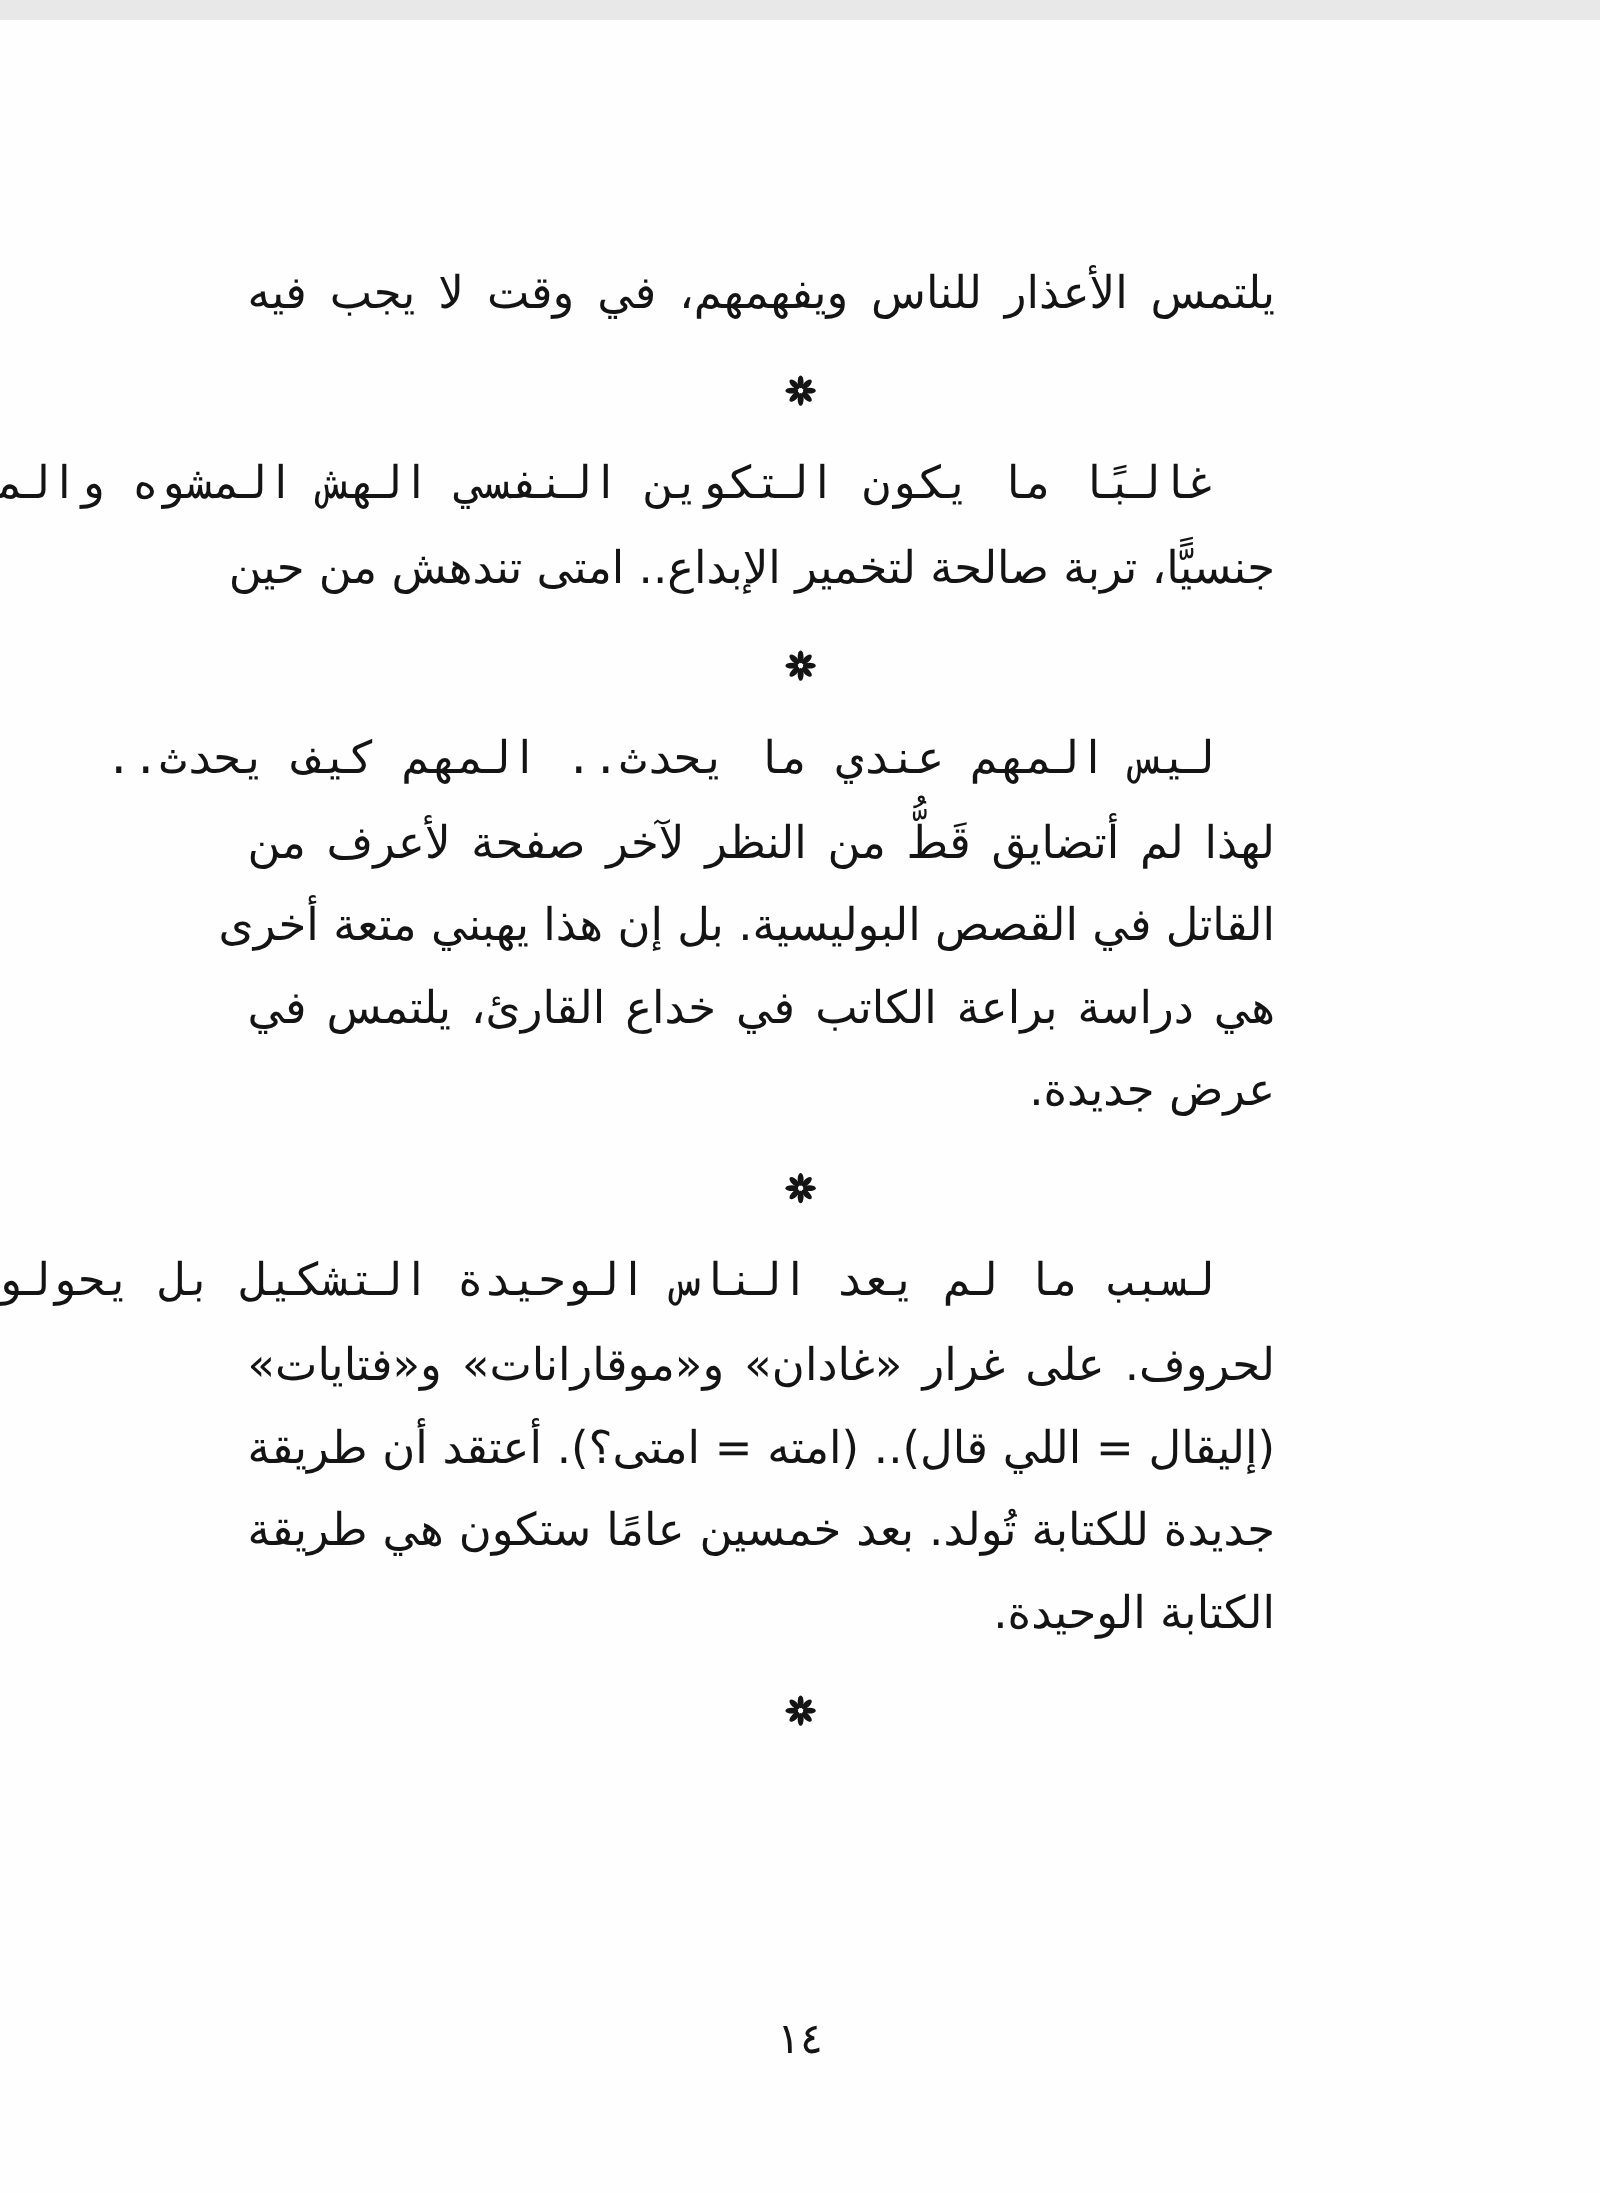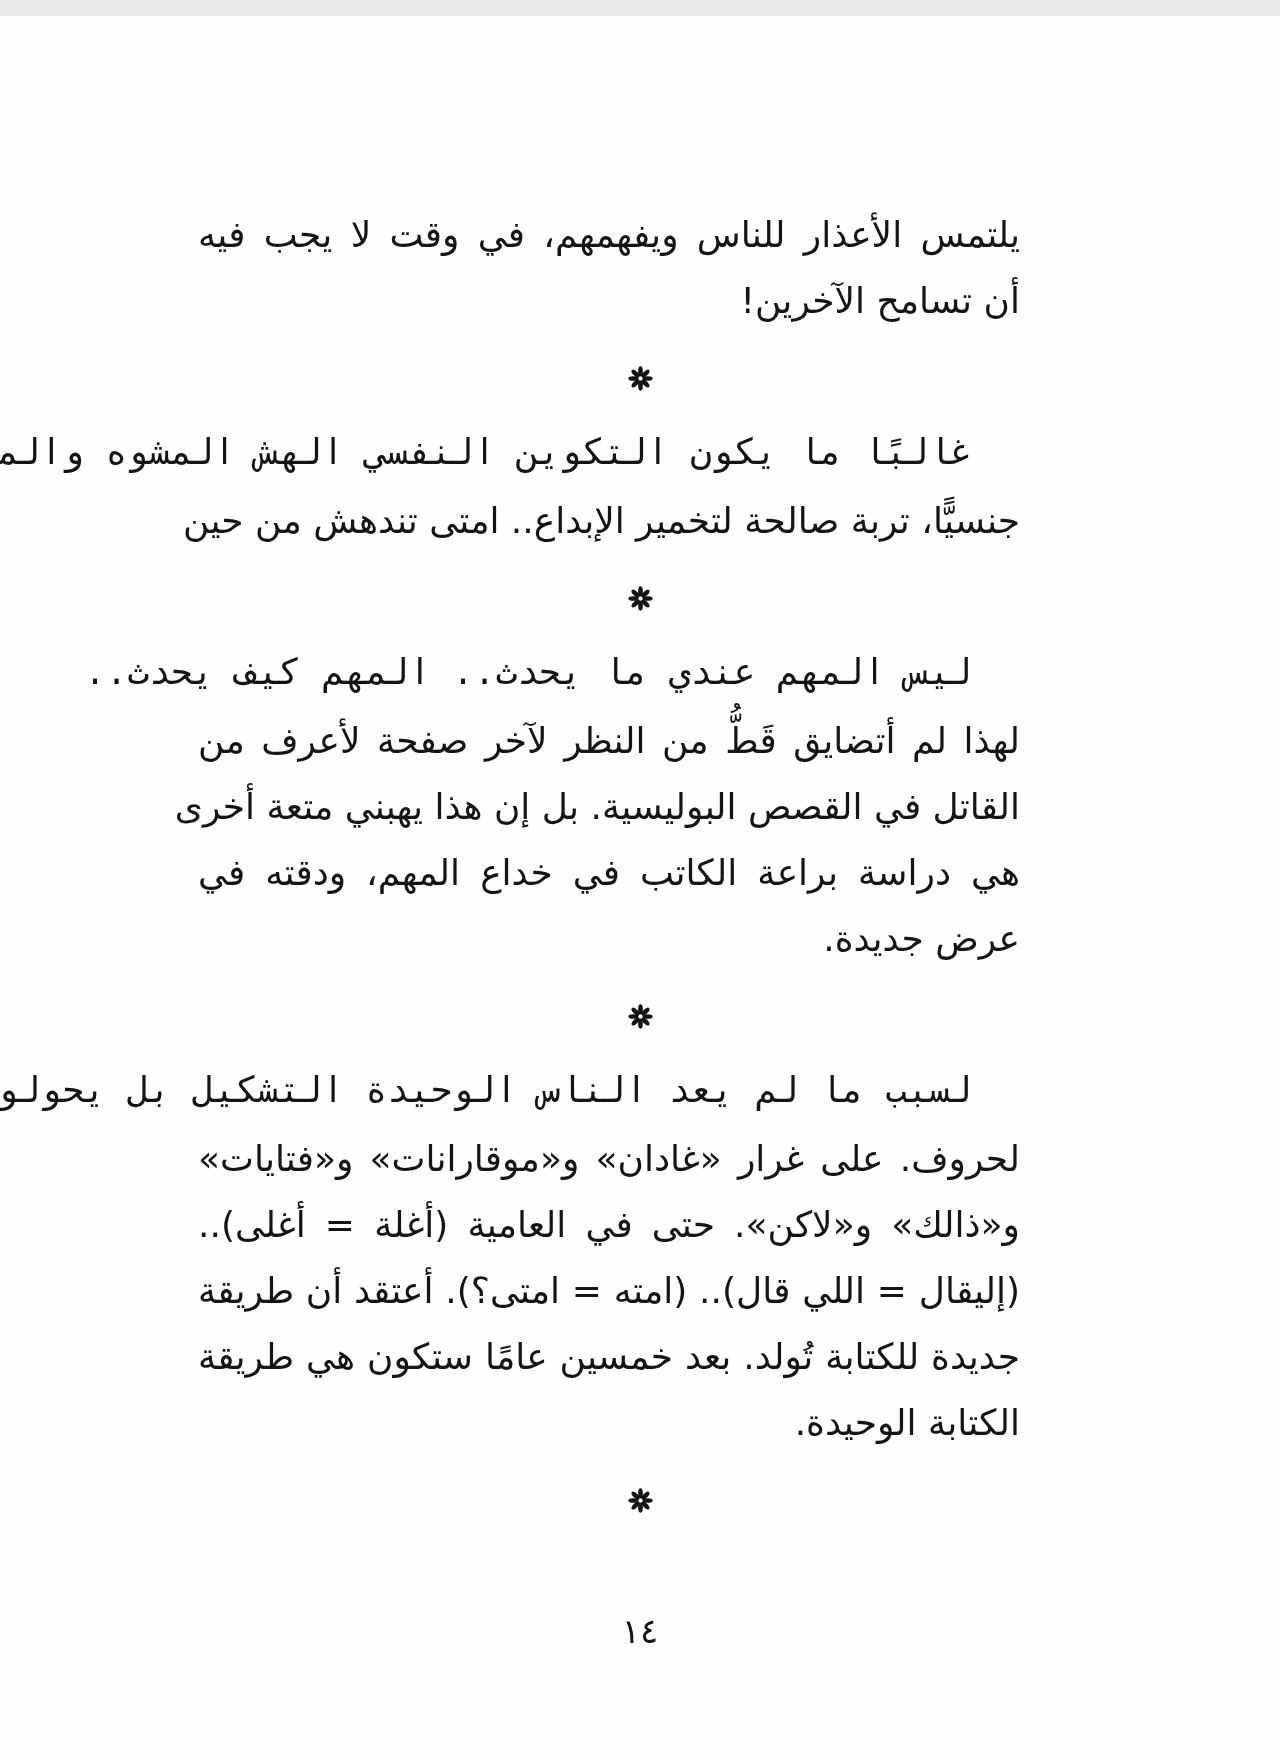--- a/index.html
+++ b/index.html
@@ -56,21 +56,20 @@
     color: #141414;
   }
 </style>
 </head>
 <body>
 
 <div class="page">
   <div class="content">
       <div class="para">
         <div class="line">يلتمس الأعذار للناس ويفهمهم، في وقت لا يجب فيه</div>
-        <div class="line last">أن تسامح الآخرين!</div>
       </div>
   <div class="separator">
     <svg class="asterisk" width="27" height="27" viewBox="0 0 24 24" aria-hidden="true">
       <g fill="#141414">
         <ellipse cx="12" cy="5.8" rx="2.1" ry="4.6"></ellipse>
         <ellipse cx="12" cy="5.8" rx="2.1" ry="4.6" transform="rotate(45 12 12)"></ellipse>
         <ellipse cx="12" cy="5.8" rx="2.1" ry="4.6" transform="rotate(90 12 12)"></ellipse>
         <ellipse cx="12" cy="5.8" rx="2.1" ry="4.6" transform="rotate(135 12 12)"></ellipse>
         <ellipse cx="12" cy="5.8" rx="2.1" ry="4.6" transform="rotate(180 12 12)"></ellipse>
         <ellipse cx="12" cy="5.8" rx="2.1" ry="4.6" transform="rotate(225 12 12)"></ellipse>
@@ -96,42 +95,41 @@
         <ellipse cx="12" cy="5.8" rx="2.1" ry="4.6" transform="rotate(270 12 12)"></ellipse>
         <ellipse cx="12" cy="5.8" rx="2.1" ry="4.6" transform="rotate(315 12 12)"></ellipse>
       </g>
       <circle cx="12" cy="12" r="1.7" fill="#fefefe"></circle>
     </svg>
   </div>
 <div class="para">
         <div class="line indent">ليس المهم عندي ما يحدث.. المهم كيف يحدث..</div>
         <div class="line">لهذا لم أتضايق قَطُّ من النظر لآخر صفحة لأعرف من</div>
         <div class="line">القاتل في القصص البوليسية. بل إن هذا يهبني متعة أخرى</div>
-        <div class="line">هي دراسة براعة الكاتب في خداع المهم، ودقته في</div>
+        <div class="line">هي دراسة براعة الكاتب في خداع القارئ، يلتمس في</div>
         <div class="line last">عرض جديدة.</div>
       </div>
   <div class="separator">
     <svg class="asterisk" width="27" height="27" viewBox="0 0 24 24" aria-hidden="true">
       <g fill="#141414">
         <ellipse cx="12" cy="5.8" rx="2.1" ry="4.6"></ellipse>
         <ellipse cx="12" cy="5.8" rx="2.1" ry="4.6" transform="rotate(45 12 12)"></ellipse>
         <ellipse cx="12" cy="5.8" rx="2.1" ry="4.6" transform="rotate(90 12 12)"></ellipse>
         <ellipse cx="12" cy="5.8" rx="2.1" ry="4.6" transform="rotate(135 12 12)"></ellipse>
         <ellipse cx="12" cy="5.8" rx="2.1" ry="4.6" transform="rotate(180 12 12)"></ellipse>
         <ellipse cx="12" cy="5.8" rx="2.1" ry="4.6" transform="rotate(225 12 12)"></ellipse>
         <ellipse cx="12" cy="5.8" rx="2.1" ry="4.6" transform="rotate(270 12 12)"></ellipse>
         <ellipse cx="12" cy="5.8" rx="2.1" ry="4.6" transform="rotate(315 12 12)"></ellipse>
       </g>
       <circle cx="12" cy="12" r="1.7" fill="#fefefe"></circle>
     </svg>
   </div>
 <div class="para">
         <div class="line indent">لسبب ما لم يعد الناس الوحيدة التشكيل بل يحولونه</div>
         <div class="line">لحروف. على غرار «غادان» و«موقارانات» و«فتايات»</div>
-        <div class="line">و«ذالك» و«لاكن». حتى في العامية (أغلة = أغلى)..</div>
         <div class="line">(إليقال = اللي قال).. (امته = امتى؟). أعتقد أن طريقة</div>
         <div class="line">جديدة للكتابة تُولد. بعد خمسين عامًا ستكون هي طريقة</div>
         <div class="line last">الكتابة الوحيدة.</div>
       </div>
   <div class="separator">
     <svg class="asterisk" width="27" height="27" viewBox="0 0 24 24" aria-hidden="true">
       <g fill="#141414">
         <ellipse cx="12" cy="5.8" rx="2.1" ry="4.6"></ellipse>
         <ellipse cx="12" cy="5.8" rx="2.1" ry="4.6" transform="rotate(45 12 12)"></ellipse>
         <ellipse cx="12" cy="5.8" rx="2.1" ry="4.6" transform="rotate(90 12 12)"></ellipse>

